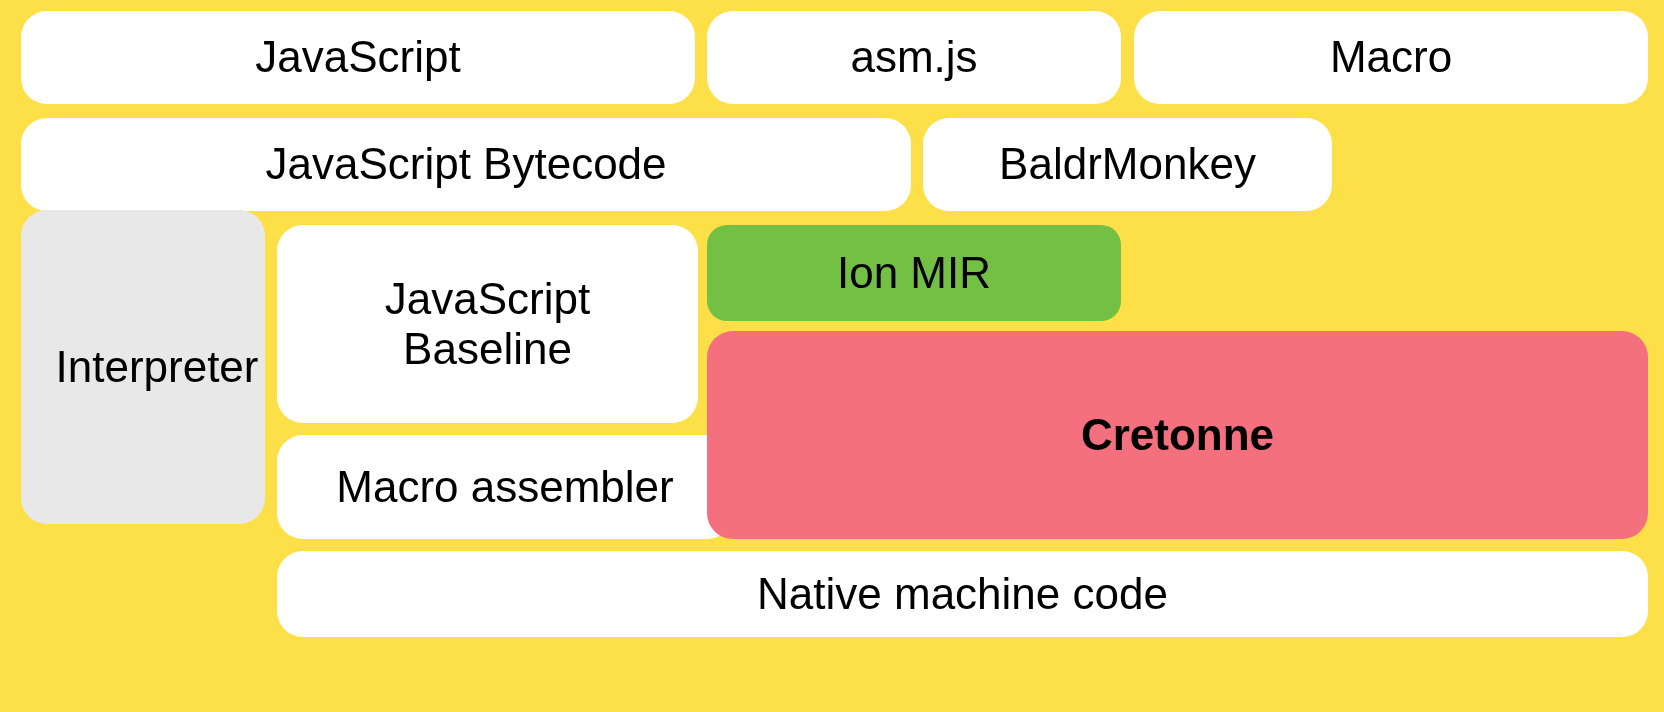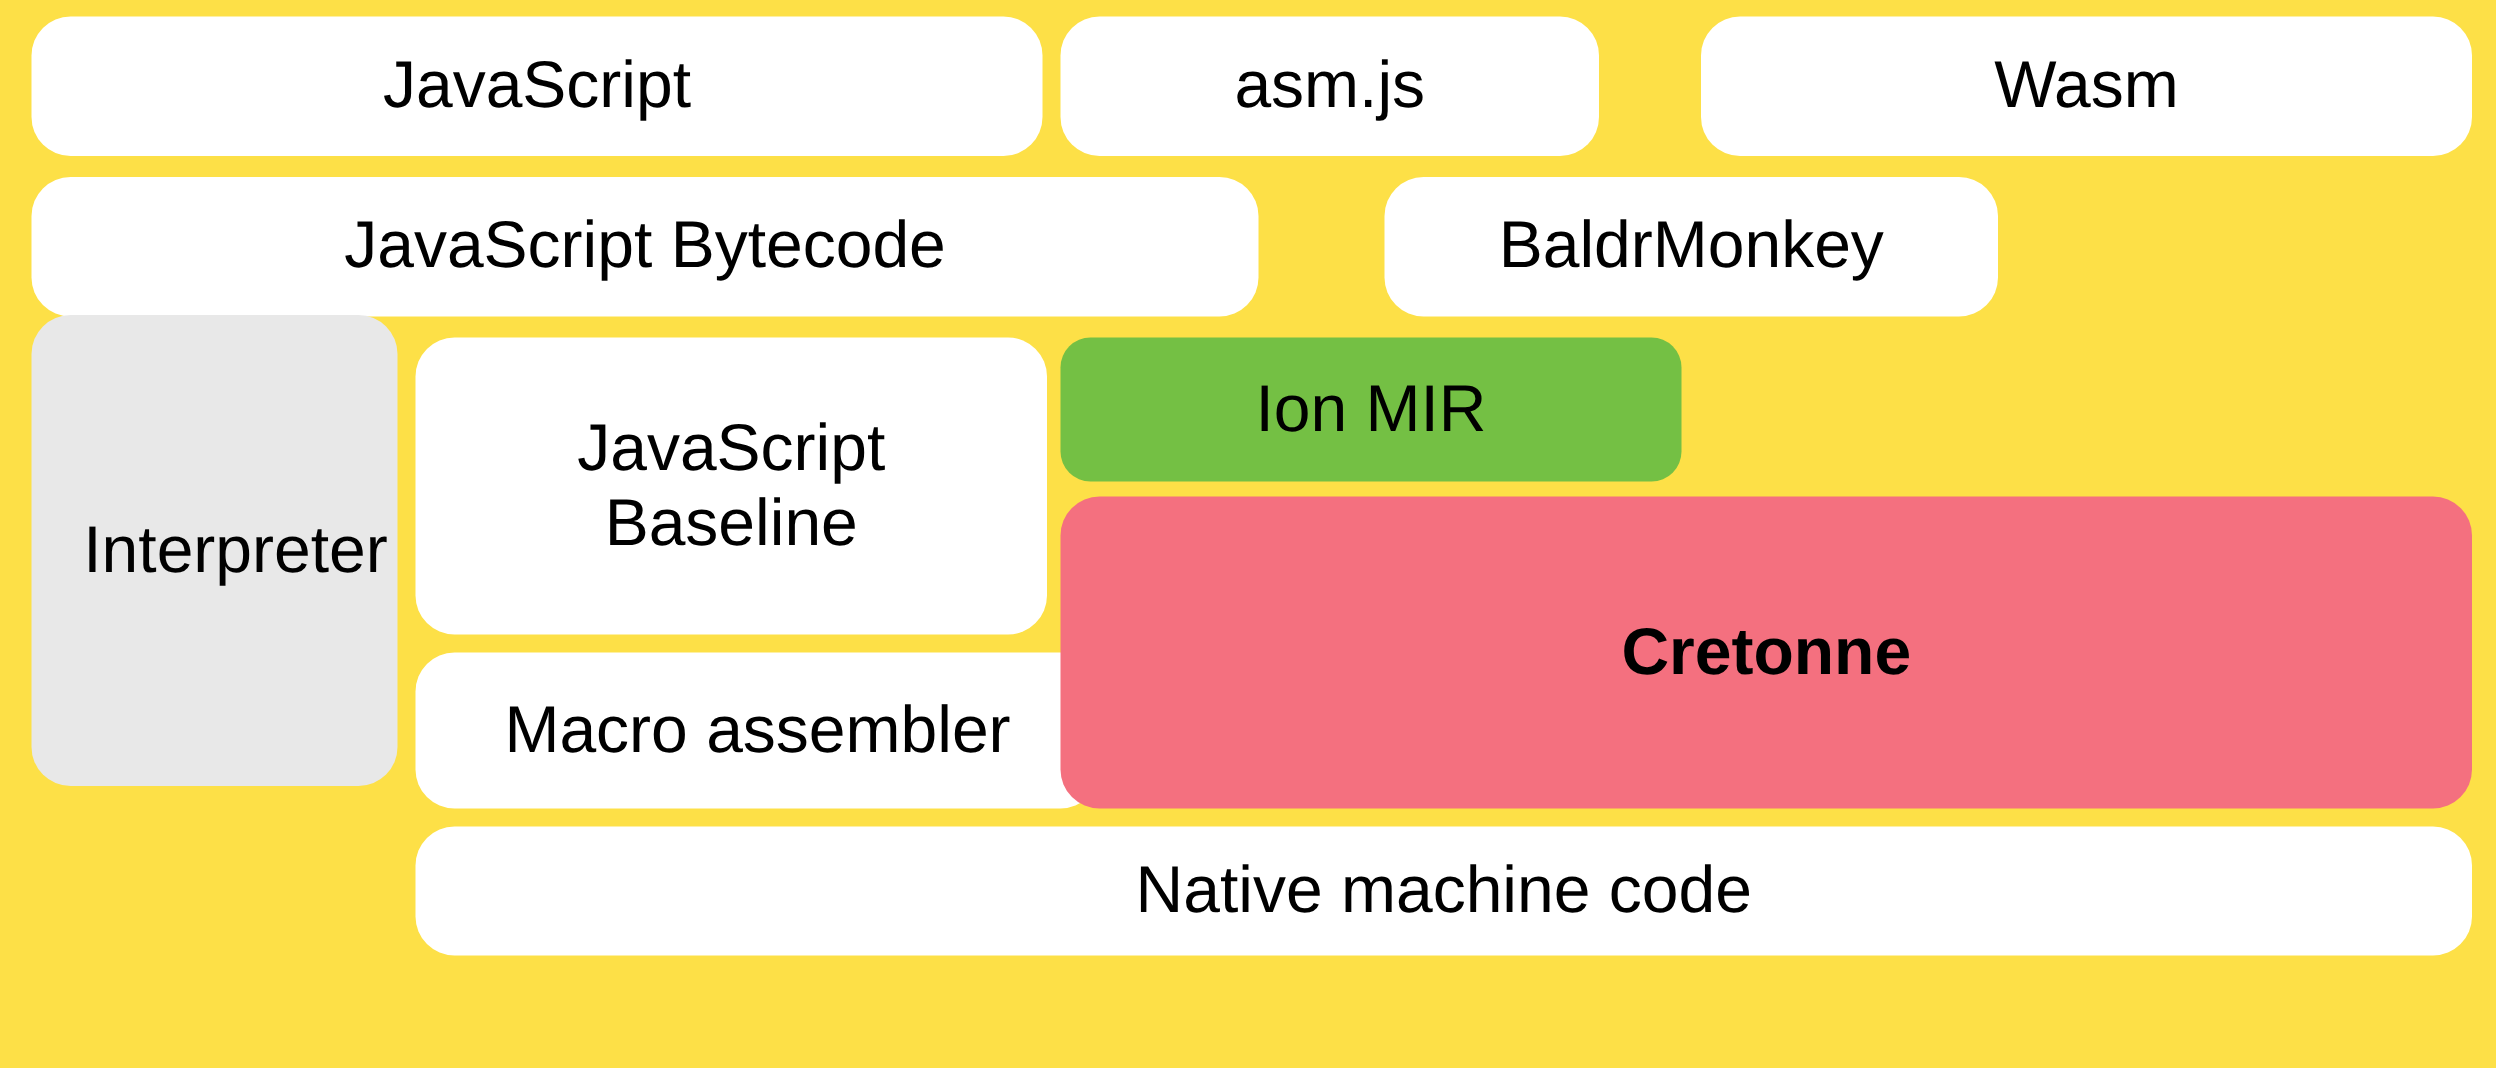--- a/index.html
+++ b/index.html
@@ -31,25 +31,25 @@
     font-weight: 400;
     letter-spacing: 0px;
     user-select: none;
   }
   .box.gray  { background: #e8e8e8; }
   .box.green { background: #74c044; }
   .box.pink  { background: #f4707f; font-weight: bold; }
 
   
   #box-javascript        { left: 21px;   top: 11px;  width: 674px;  height: 93px; }
-  #box-asmjs             { left: 707px;  top: 11px;  width: 359px;  height: 93px; }
+  #box-asmjs             { left: 707px;  top: 11px;  width: 414px;  height: 93px; }
   #box-wasm              { left: 1134px; top: 11px;  width: 514px;  height: 93px; }
 
   
-  #box-js-bytecode       { left: 21px;   top: 118px; width: 818px;  height: 93px; }
+  #box-js-bytecode       { left: 21px;   top: 118px; width: 890px;  height: 93px; }
   #box-baldrmonkey       { left: 923px;  top: 118px; width: 409px;  height: 93px; }
 
   
   #box-interpreter       { left: 21px;   top: 210px; width: 244px;  height: 314px; padding-left: 28px; }
   #box-js-baseline       { left: 277px;  top: 225px; width: 421px;  height: 198px; }
   #box-macro-assembler   { left: 277px;  top: 435px; width: 456px;  height: 104px; }
   #box-ion-mir           { left: 707px;  top: 225px; width: 414px;  height: 96px; border-radius: 20px; }
   #box-cretonne          { left: 707px;  top: 331px; width: 941px;  height: 208px; }
 
   
@@ -57,21 +57,21 @@
 </style>
 </head>
 <body>
 
 <div id="canvas">
 
   <div class="box" id="box-javascript">JavaScript</div>
 
   <div class="box" id="box-asmjs">asm.js</div>
 
-  <div class="box" id="box-wasm">Wasm</div>
+  <div class="box" id="box-wasm">Macro</div>
 
   <div class="box" id="box-js-bytecode">JavaScript Bytecode</div>
 
   <div class="box" id="box-baldrmonkey">BaldrMonkey</div>
 
   <div class="box gray" id="box-interpreter">Interpreter</div>
 
   <div class="box" id="box-js-baseline">JavaScript
 Baseline</div>
 

